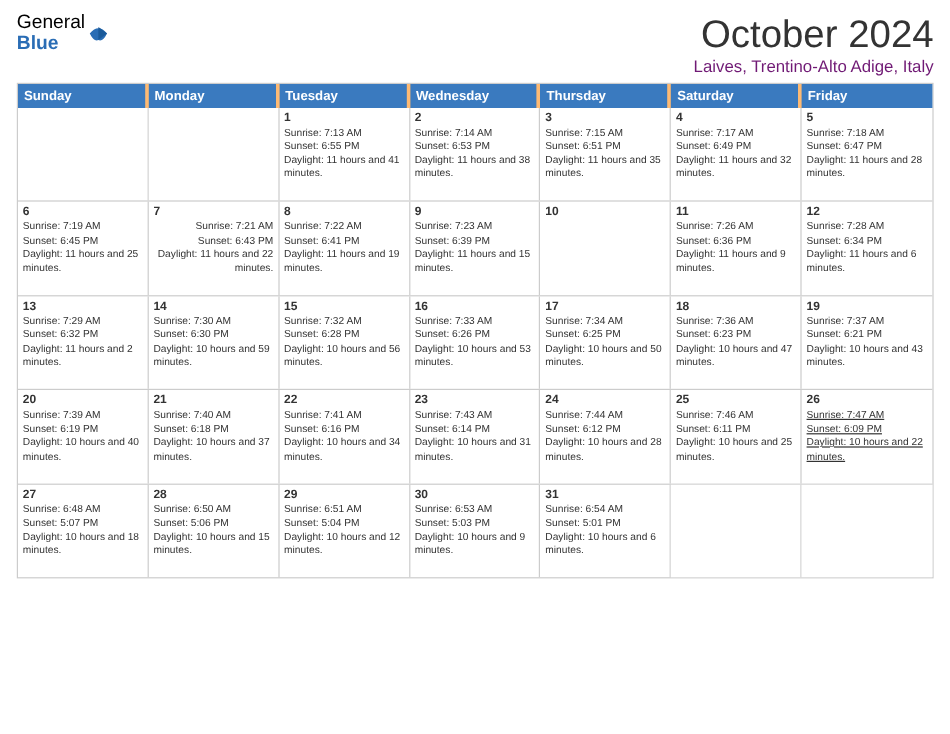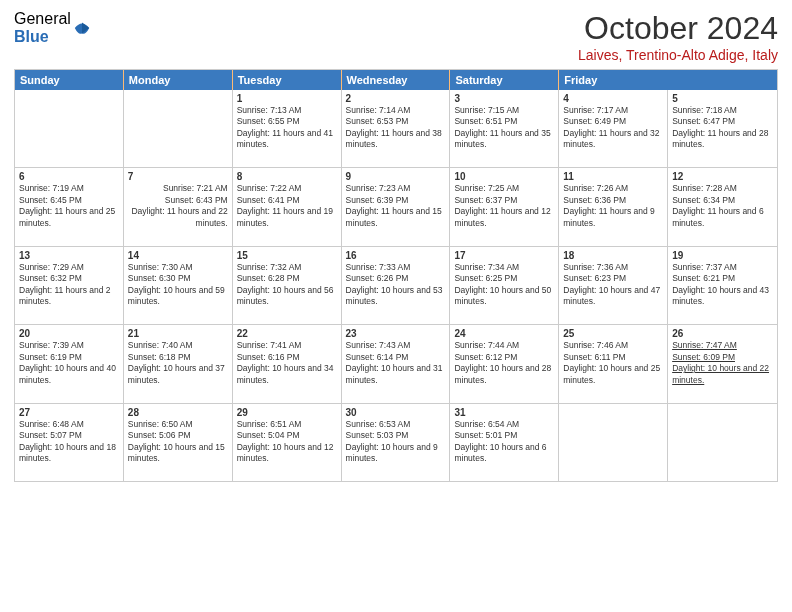--- a/index.html
+++ b/index.html
@@ -46,40 +46,40 @@
     .title-block {
       text-align: right;
     }
     .month-title {
       font-size: 32px;
       color: #333;
       font-weight: normal;
     }
     .location {
       font-size: 14px;
-      color: #b91c1c;
+      color: #701a75;
       margin-left: 35px;
     }
     .calendar {
       flex: 1;
       display: flex;
       flex-direction: column;
       border: 1px solid #ccc;
     }
     .cal-header-row {
       display: grid;
       grid-template-columns: repeat(7, 1fr);
       background: #3a7abf;
     }
     .cal-header-cell {
       color: #fff;
       font-size: 11px;
       font-weight: bold;
       padding: 4px 5px;
-      border-right: 1px solid #fdba74;
+      border-right: 3px solid #fdba74;
       text-align: left;
     }
     .cal-header-cell:last-child { border-right: none; }
     .cal-body {
       flex: 1;
       display: flex;
       flex-direction: column;
     }
     .cal-row {
       display: grid;
@@ -131,20 +131,21 @@
       <div class="location">Laives, Trentino-Alto Adige, Italy</div>
     </div>
   </div>
 
   <div class="calendar">
     <div class="cal-header-row">
       <div class="cal-header-cell">Sunday</div>
       <div class="cal-header-cell">Monday</div>
       <div class="cal-header-cell">Tuesday</div>
       <div class="cal-header-cell">Wednesday</div>
+      <div class="cal-header-cell">Thursday</div>
       <div class="cal-header-cell">Saturday</div>
       <div class="cal-header-cell">Friday</div>
     </div>
     <div class="cal-body" id="cal-body">
     <div class="cal-row">
           <div class="cal-cell empty"></div>
           <div class="cal-cell empty"></div>
           <div class="cal-cell">
             <span class="day-num">1</span>
             <div class="cell-info" style="white-space: pre-line;">Sunrise: 7:13 AM
@@ -196,23 +197,20 @@
 Daylight: 11 hours and 19 minutes.</div>
           </div>
           <div class="cal-cell">
             <span class="day-num">9</span>
             <div class="cell-info" style="white-space: pre-line;">Sunrise: 7:23 AM
 Sunset: 6:39 PM
 Daylight: 11 hours and 15 minutes.</div>
           </div>
           <div class="cal-cell">
             <span class="day-num">10</span>
-            <div class="cell-info" style="white-space: pre-line;">Sunrise: 7:25 AM
-Sunset: 6:37 PM
-Daylight: 11 hours and 12 minutes.</div>
           </div>
           <div class="cal-cell">
             <span class="day-num">11</span>
             <div class="cell-info" style="white-space: pre-line;">Sunrise: 7:26 AM
 Sunset: 6:36 PM
 Daylight: 11 hours and 9 minutes.</div>
           </div>
           <div class="cal-cell">
             <span class="day-num">12</span>
             <div class="cell-info" style="white-space: pre-line;">Sunrise: 7:28 AM

